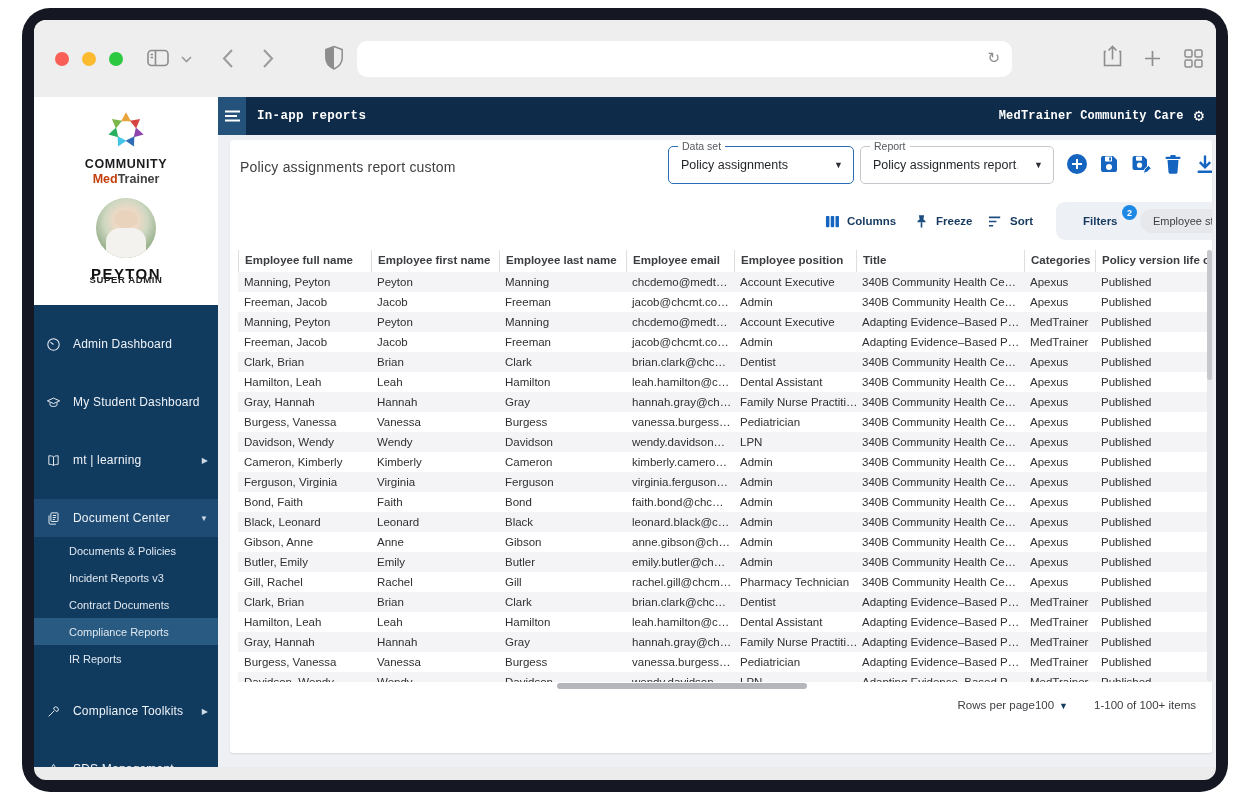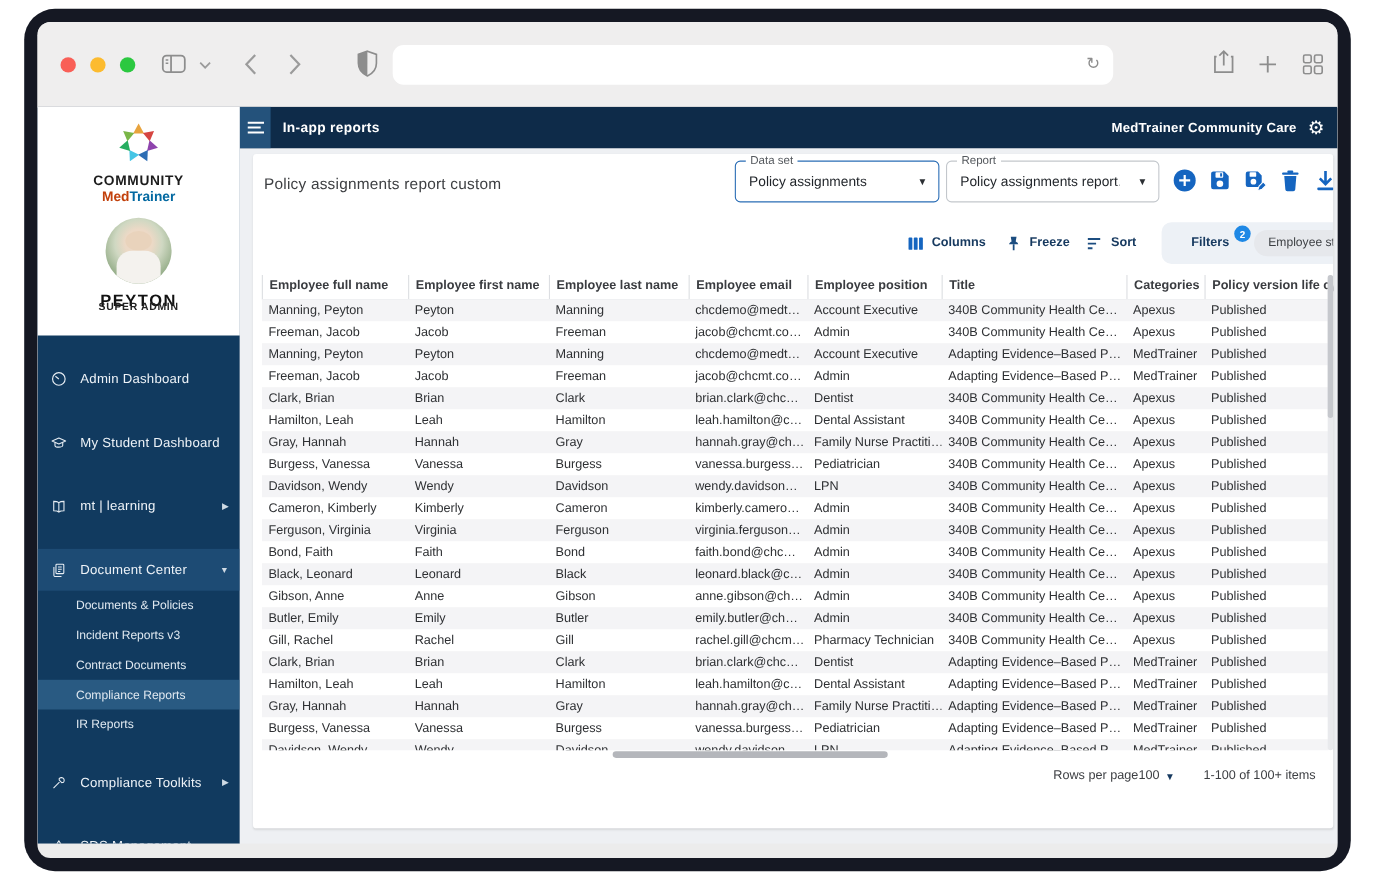--- a/index.html
+++ b/index.html
@@ -24,41 +24,41 @@
 
   
   .app{position:absolute;top:77px;left:0;right:0;bottom:13px;display:flex;overflow:hidden;}
 
   
   .sidebar{width:184px;flex:0 0 184px;background:#113a5f;position:relative;color:#fff;}
   .side-top{position:relative;background:#ffffff;height:208px;text-align:center;}
   .logo-star{position:absolute;top:12px;left:50%;transform:translateX(-50%);}
   .logo-l1{position:absolute;top:60px;width:100%;font-size:12.5px;font-weight:bold;color:#1c1c1c;letter-spacing:.6px;}
   .logo-l2{position:absolute;top:75px;width:100%;font-size:12.5px;font-weight:bold;}
-  .logo-l2 .med{color:#c2410c;} .logo-l2 .trainer{color:#0369a1;}
+  .logo-l2 .med{color:#c2410c;} .logo-l2 .trainer{color:#404040;}
   .avatar{position:absolute;top:101px;left:50%;transform:translateX(-50%);width:60px;height:60px;border-radius:50%;
           background:radial-gradient(circle at 50% 38%, #ecd9c6 0 26%, #cfd8c2 45%, #93ac87 75%, #7b9a74 100%);
           overflow:hidden;}
   .avatar:before{content:"";position:absolute;left:18px;top:12px;width:24px;height:18px;border-radius:50%;background:#e9d3bc;}
   .avatar:after{content:"";position:absolute;left:10px;top:30px;width:40px;height:32px;border-radius:14px 14px 0 0;background:#f4f2ee;}
   .user-name{position:absolute;top:168px;width:100%;font-size:15px;font-weight:bold;color:#121212;letter-spacing:1.4px;}
   .user-role{position:absolute;top:177px;width:100%;font-size:9.5px;font-weight:bold;color:#232323;letter-spacing:.6px;}
   .nav{position:absolute;top:208px;left:0;right:0;bottom:0;overflow:hidden;}
   .nav-parent{height:38px;display:flex;align-items:center;padding:0 10px;cursor:pointer;position:relative;margin-top:20px;}
   .nav-parent .nicon{width:15px;height:15px;margin-left:2px;margin-right:12px;color:#e8eef4;flex:0 0 15px;}
   .nav-parent .nlabel{font-size:12px;color:#eef3f8;letter-spacing:.2px;white-space:nowrap;}
   .nav-parent.active{background:#1d4b74;}
   .nav-child{height:27px;display:flex;align-items:center;padding-left:35px;cursor:pointer;}
   .nav-child .nlabel{font-size:11px;color:#dfe8f0;white-space:nowrap;}
   .nav-child.selected{background:#295a82;}
   .chev{position:absolute;right:10px;font-size:8px;color:#cfdae4;}
 
   
   .topmain{flex:1;display:flex;flex-direction:column;min-width:0;}
-  .topbar{height:38px;flex:0 0 38px;background:#0e2b49;display:flex;align-items:center;color:#fff;}
+  .topbar{height:38px;flex:0 0 38px;background:#0e2b49;display:flex;align-items:center;color:#fff;font-family:Liberation Mono, monospace;}
   .burger-box{width:28px;height:38px;background:#24527b;display:flex;align-items:center;justify-content:center;cursor:pointer;}
   .tb-title{margin-left:11px;font-size:12.5px;font-weight:bold;letter-spacing:.3px;}
   .tb-right{margin-left:auto;display:flex;align-items:center;gap:10px;padding-right:12px;}
   .tb-account{font-size:12px;font-weight:bold;letter-spacing:.2px;}
   .tb-gear{font-size:17px;line-height:1;cursor:pointer;}
 
   
   .main{position:relative;flex:1;background:#eef0f3;min-height:0;}
   .card{position:absolute;left:12px;top:5px;width:982px;height:613px;background:#fff;border-radius:3px;
         box-shadow:0 1px 2px rgba(0,0,0,.10);overflow:hidden;}

